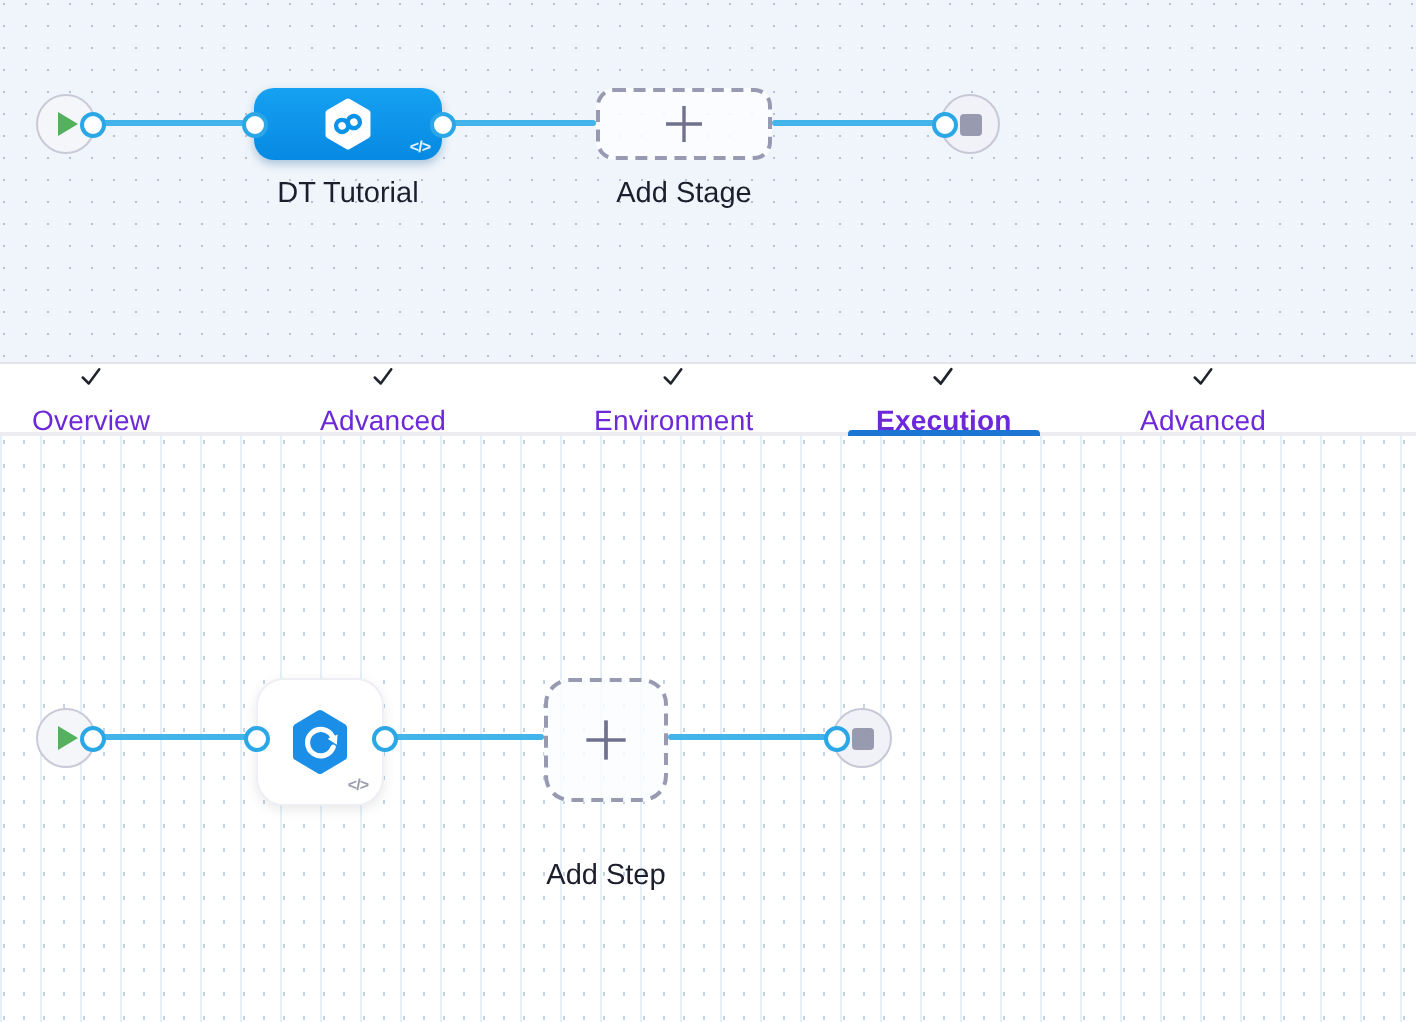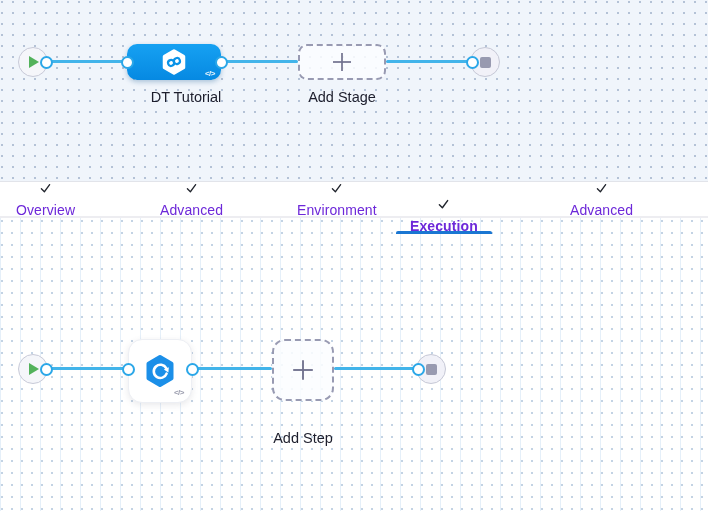--- a/index.html
+++ b/index.html
@@ -104,21 +104,21 @@
       <polygon points="13,3 22.5,8.5 22.5,19.5 13,25 3.5,19.5 3.5,8.5" fill="#ffffff" stroke="#ffffff" stroke-width="3.5" stroke-linejoin="round"></polygon>
       <g transform="rotate(-18 13 14)" stroke="#0a93e8" stroke-width="2.2" fill="none">
         <circle cx="9.9" cy="14" r="3"></circle>
         <circle cx="16.1" cy="14" r="3"></circle>
       </g>
     </svg>
     <span class="code-badge on-blue">&lt;/&gt;</span>
   </div>
   <div class="ring" style="left:121px;top:56px;"></div>
   <div class="ring" style="left:215px;top:56px;"></div>
-  <div class="node-label" style="left:139px;top:89px;width:94px;">DT Tutorial</div>
+  <div class="node-label" style="left:127px;top:89px;width:94px;">DT Tutorial</div>
 
   <div class="dashed-node" style="left:298px;top:44px;width:88px;height:36px;border-radius:9px;">
     <svg width="22" height="22" viewBox="0 0 22 22">
       <line x1="11" y1="2" x2="11" y2="20" stroke="#70718e" stroke-width="1.7"></line>
       <line x1="2" y1="11" x2="20" y2="11" stroke="#70718e" stroke-width="1.7"></line>
     </svg>
   </div>
   <div class="node-label" style="left:298px;top:89px;width:88px;text-align:center;">Add Stage</div>
 
   <div class="ring" style="left:466px;top:56px;"></div>
@@ -139,21 +139,21 @@
         <polyline points="2.5,9 6.5,13 13.5,3.5" fill="none" stroke="#20242c" stroke-width="1.7" stroke-linecap="round" stroke-linejoin="round"></polyline>
       </svg>
     <span class="lbl">Advanced</span>
   </div>
   <div class="tab" style="left:283px;justify-content:center;">
     <svg width="15" height="15" viewBox="0 0 16 16">
         <polyline points="2.5,9 6.5,13 13.5,3.5" fill="none" stroke="#20242c" stroke-width="1.7" stroke-linecap="round" stroke-linejoin="round"></polyline>
       </svg>
     <span class="lbl">Environment</span>
   </div>
-  <div class="tab active" style="left:396px;margin-top:16px;">
+  <div class="tab active" style="left:424px;">
     <svg width="15" height="15" viewBox="0 0 16 16">
         <polyline points="2.5,9 6.5,13 13.5,3.5" fill="none" stroke="#20242c" stroke-width="1.9" stroke-linecap="round" stroke-linejoin="round"></polyline>
       </svg>
     <span class="lbl">Execution</span>
   </div>
   <div class="tab" style="left:556px;justify-content:flex-end;">
     <svg width="15" height="15" viewBox="0 0 16 16">
         <polyline points="2.5,9 6.5,13 13.5,3.5" fill="none" stroke="#20242c" stroke-width="1.7" stroke-linecap="round" stroke-linejoin="round"></polyline>
       </svg>
     <span class="lbl">Advanced</span>

